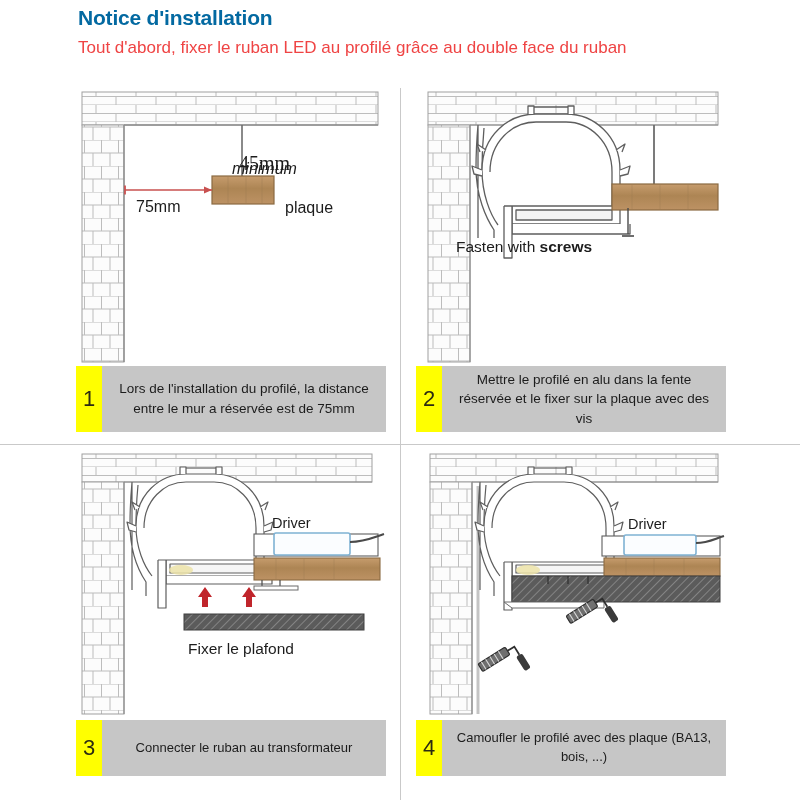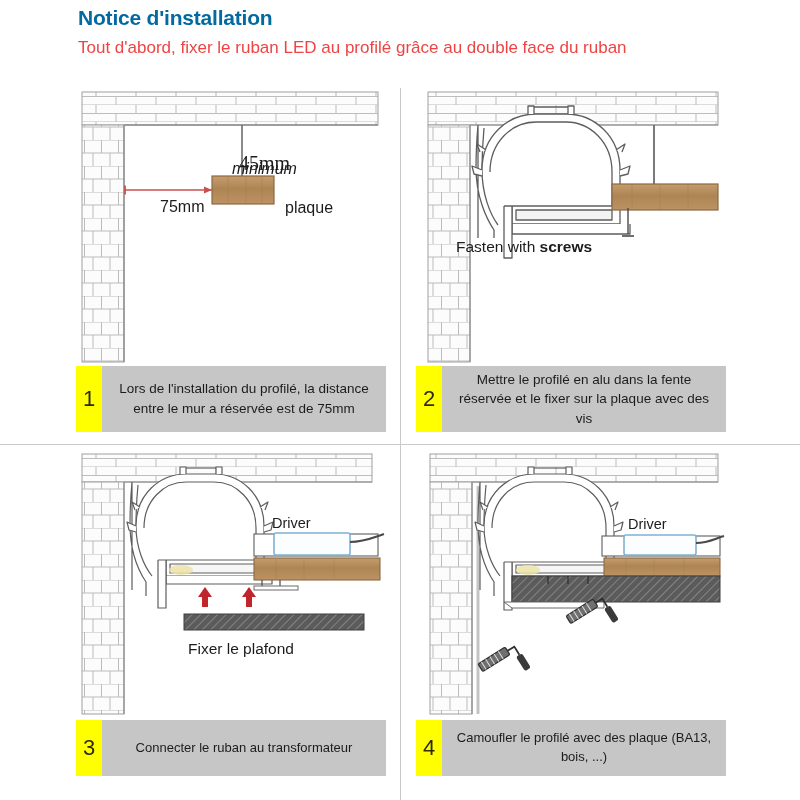--- a/index.html
+++ b/index.html
@@ -96,21 +96,21 @@
           <path d="M152 89 V115 M170 89 V115 M186 89 V115" stroke="#9a7850" stroke-width=".7" opacity=".55"></path>
 
           <path d="M49 102 L136 102" stroke="#c8504f" stroke-width="1.3"></path>
           <path d="M49 97.5 L49 106.5" stroke="#c8504f" stroke-width="1.8"></path>
           <path d="M136 102 L128 98.5 L128 105.5 Z" fill="#c8504f"></path>
         </svg>
 
         <span class="flab" style="left:163px;top:64px;font-size:20px;font-family:Liberation Serif, serif;">45mm</span>
         <span class="flab" style="left:156px;top:72px;font-size:16px;font-style:italic;">minimum</span>
         <span class="flab" style="left:209px;top:111px;font-size:16px;">plaque</span>
-        <span class="flab" style="left:60px;top:110px;font-size:16px;margin-left:24px;">75mm</span>
+        <span class="flab" style="left:60px;top:110px;font-size:16px;">75mm</span>
       </div>
 
       <div class="caption">
         <div class="badge">1</div>
         <div class="cap-text">Lors de l'installation du profilé, la distance entre le mur a réservée est de 75mm</div>
       </div>
     </div>
 
     <div class="cell c2">
       <div class="figure">

